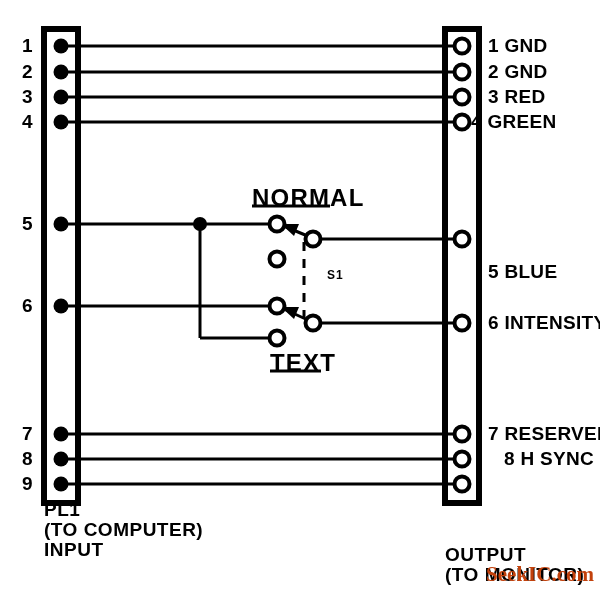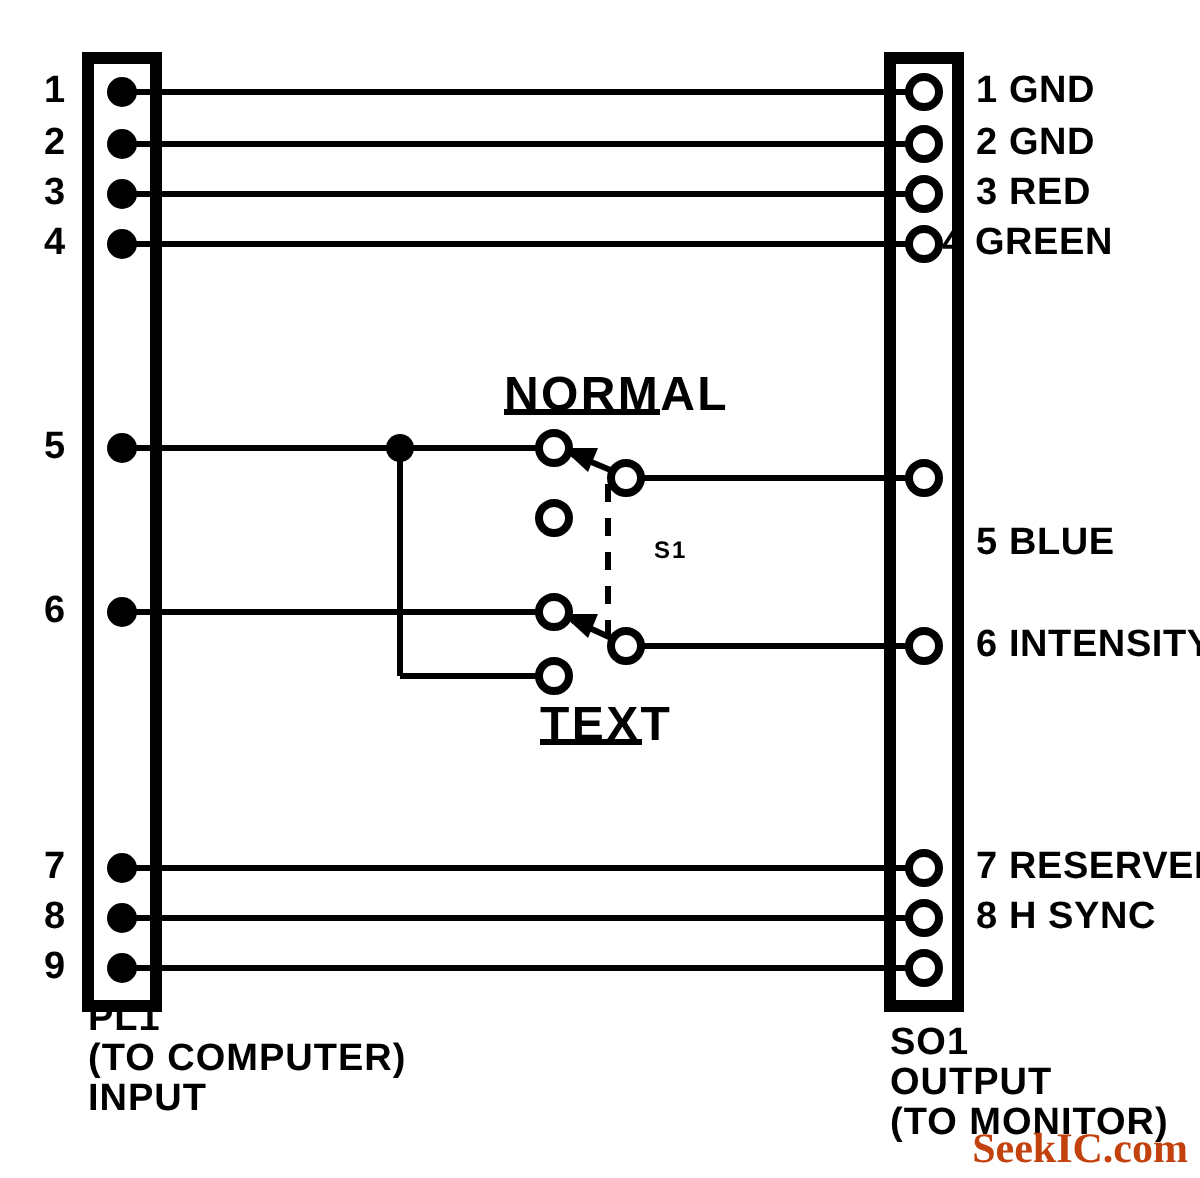--- a/index.html
+++ b/index.html
@@ -125,33 +125,32 @@
   <div class="lbl pinnum" style="left:22px;top:448px;">8</div>
   <div class="lbl pinnum" style="left:22px;top:473px;">9</div>
 
   <div class="lbl outlbl" style="left:488px;top:35px;">1 GND</div>
   <div class="lbl outlbl" style="left:488px;top:61px;">2 GND</div>
   <div class="lbl outlbl" style="left:488px;top:86px;">3 RED</div>
   <div class="lbl outlbl" style="left:471px;top:111px;">4 GREEN</div>
   <div class="lbl outlbl" style="left:488px;top:237px;margin-top:24px;">5 BLUE</div>
   <div class="lbl outlbl" style="left:488px;top:312px;">6 INTENSITY</div>
   <div class="lbl outlbl" style="left:488px;top:423px;">7 RESERVED</div>
-  <div class="lbl outlbl" style="left:488px;top:448px;text-align:right;">8 H SYNC</div>
+  <div class="lbl outlbl" style="left:504px;top:448px;text-align:right;">8 H SYNC</div>
 
   <div class="lbl swlbl" style="left:252px;top:184px;">NORMAL</div>
   <div class="lbl swlbl" style="left:270px;top:349px;">TEXT</div>
   <div class="lbl s1lbl" style="left:327px;top:268px;">S1</div>
 
   <div style="position:absolute;left:44px;top:500px;">
     <div class="lbl conn-cap" style="position:static;">PL1</div>
     <div class="lbl conn-cap" style="position:static;">(TO COMPUTER)</div>
     <div class="lbl conn-cap" style="position:static;">INPUT</div>
   </div>
 
   <div style="position:absolute;left:445px;top:512px;">
-    <div class="lbl conn-cap" style="position:static;">SO1</div>
-    <div class="lbl conn-cap" style="position:static;">OUTPUT</div>
+    <div class="lbl conn-cap" style="position:static;margin-top:33px;">OUTPUT</div>
     <div class="lbl conn-cap" style="position:static;">(TO MONITOR)</div>
   </div>
 
   <div class="watermark">SeekIC.com</div>
 
 </div>
 
 </body></html>

